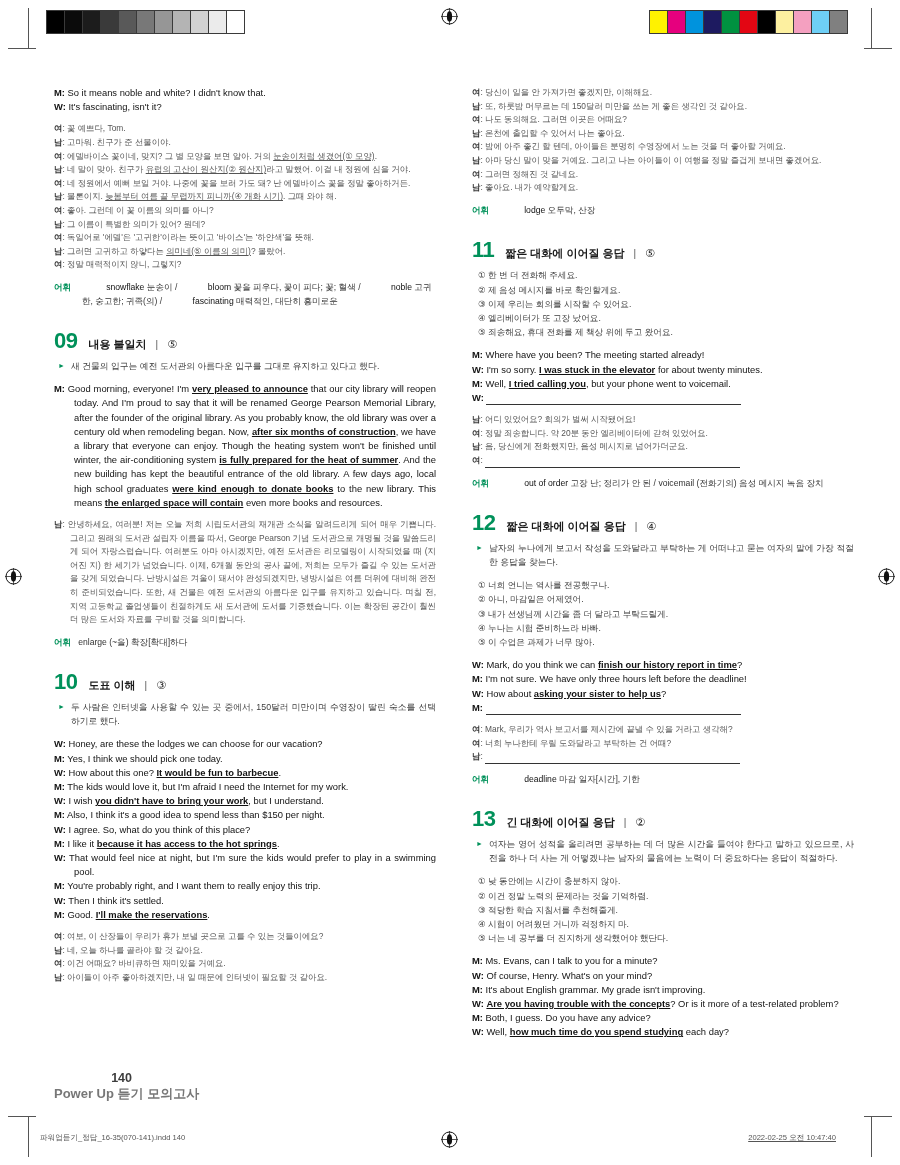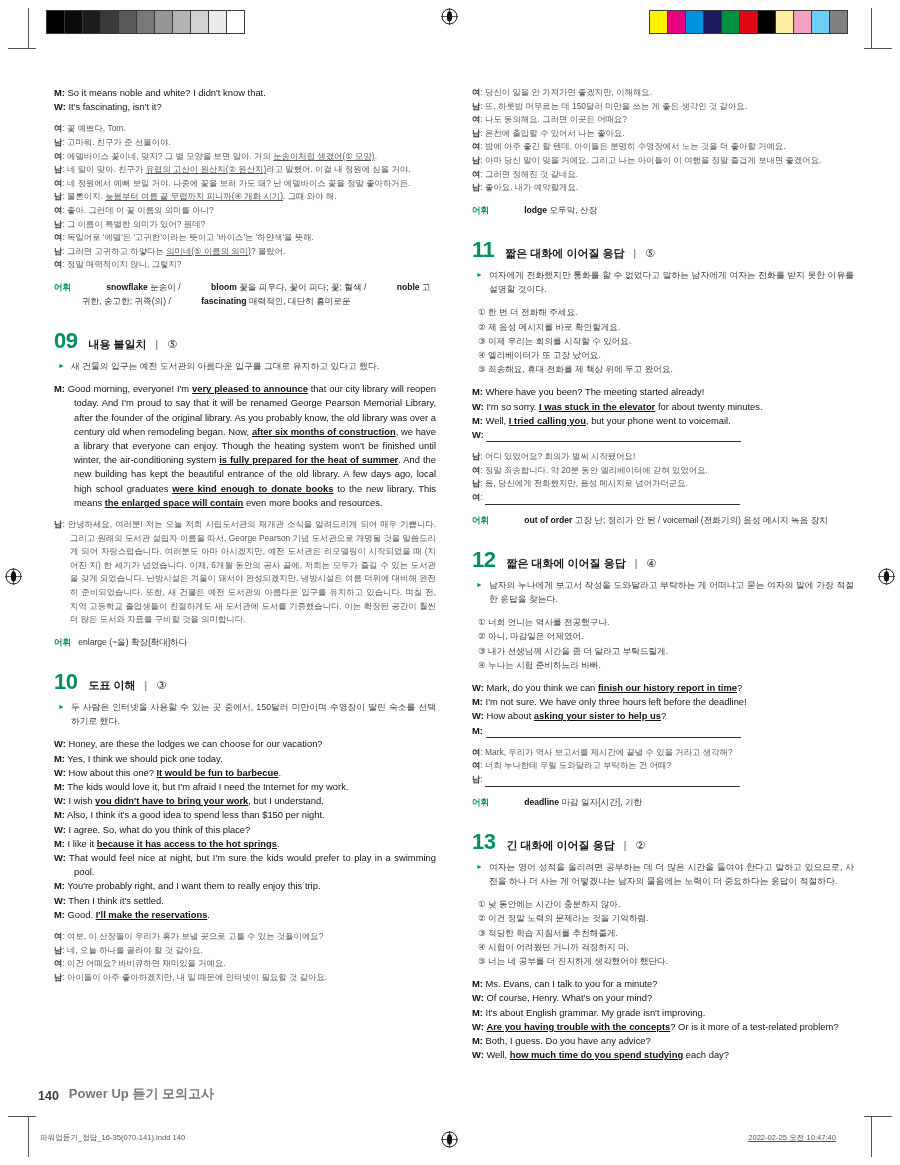--- a/index.html
+++ b/index.html
@@ -100,21 +100,21 @@
     line-height: 13.6px;
     color: #333;
     padding-left: 28px;
     text-indent: -28px;
   }
   .vocab-tag {
     color: #00915a;
     font-weight: bold;
     margin-right: 7px;
   }
-  .vocab .w { font-weight: bold; color: #111; padding-left: 28px; }
+  .vocab .w { font-weight: normal; color: #111; padding-left: 28px; }
 
   
   .q-head {
     display: flex;
     align-items: baseline;
     margin-top: 22px;
     margin-bottom: 7px;
   }
   .q-num {
     font-size: 22px;
@@ -160,24 +160,25 @@
   .choices { margin: 0 0 9px 6px; }
   .choice {
     font-size: 8.6px;
     line-height: 14.2px;
     color: #3d3d3d;
   }
 
   
   .page-foot {
     position: absolute;
-    left: 38px;
+    left: 54px;
     bottom: 62px;
     display: flex;
-    align-items: flex-end;
+    align-items: center;
+    flex-direction: column;
   }
   .folio {
     font-size: 12.5px;
     font-weight: bold;
     color: #3d3d3d;
     margin-right: 10px;
   }
   .foot-title {
     font-size: 13px;
     font-weight: bold;
@@ -370,24 +371,20 @@
         </div>
       </div>
 
       <div>
         <div class="q-head">
           <span class="q-num">11</span>
           <span class="q-type">짧은 대화에 이어질 응답</span>
           <span class="q-sep">|</span>
           <span class="q-ans">⑤</span>
         </div>
-        <div class="explain">
-          <span class="tri">►</span>
-          <span class="explain-txt">여자에게 전화했지만 통화를 할 수 없었다고 말하는 남자에게 여자는 전화를 받지 못한 이유를 설명할 것이다.</span>
-        </div>
         <div class="choices" id="q11-ch">
             <div class="choice">① 한 번 더 전화해 주세요.</div>
             <div class="choice">② 제 음성 메시지를 바로 확인할게요.</div>
             <div class="choice">③ 이제 우리는 회의를 시작할 수 있어요.</div>
             <div class="choice">④ 엘리베이터가 또 고장 났어요.</div>
             <div class="choice">⑤ 죄송해요, 휴대 전화를 제 책상 위에 두고 왔어요.</div>
           </div>
         <div class="en-block" id="q11-en">
             <div class="en-line"><span class="spk">M:</span> Where have you been? The meeting started already!</div>
             <div class="en-line"><span class="spk">W:</span> I'm so sorry. <b><u>I was stuck in the elevator</u></b> for about twenty minutes.</div>
@@ -414,20 +411,21 @@
         </div>
         <div class="explain">
           <span class="tri">►</span>
           <span class="explain-txt">남자의 누나에게 보고서 작성을 도와달라고 부탁하는 게 어떠냐고 묻는 여자의 말에 가장 적절한 응답을 찾는다.</span>
         </div>
         <div class="choices" id="q12-ch">
             <div class="choice">① 너희 언니는 역사를 전공했구나.</div>
             <div class="choice">② 아니, 마감일은 어제였어.</div>
             <div class="choice">③ 내가 선생님께 시간을 좀 더 달라고 부탁드릴게.</div>
             <div class="choice">④ 누나는 시험 준비하느라 바빠.</div>
+            <div class="choice">⑤ 이 수업은 과제가 너무 많아.</div>
           </div>
         <div class="en-block" id="q12-en">
             <div class="en-line"><span class="spk">W:</span> Mark, do you think we can <b><u>finish our history report in time</u></b>?</div>
             <div class="en-line"><span class="spk">M:</span> I'm not sure. We have only three hours left before the deadline!</div>
             <div class="en-line"><span class="spk">W:</span> How about <b><u>asking your sister to help us</u></b>?</div>
             <div class="en-line"><span class="spk">M:</span> <span class="blank-rule" style="width:255px"></span></div>
           </div>
         <div class="kr-block" id="q12-kr">
             <div class="kr-line"><span class="kr-spk">여</span>: Mark, 우리가 역사 보고서를 제시간에 끝낼 수 있을 거라고 생각해?</div>
             <div class="kr-line"><span class="kr-spk">여</span>: 너희 누나한테 우릴 도와달라고 부탁하는 건 어때?</div>

